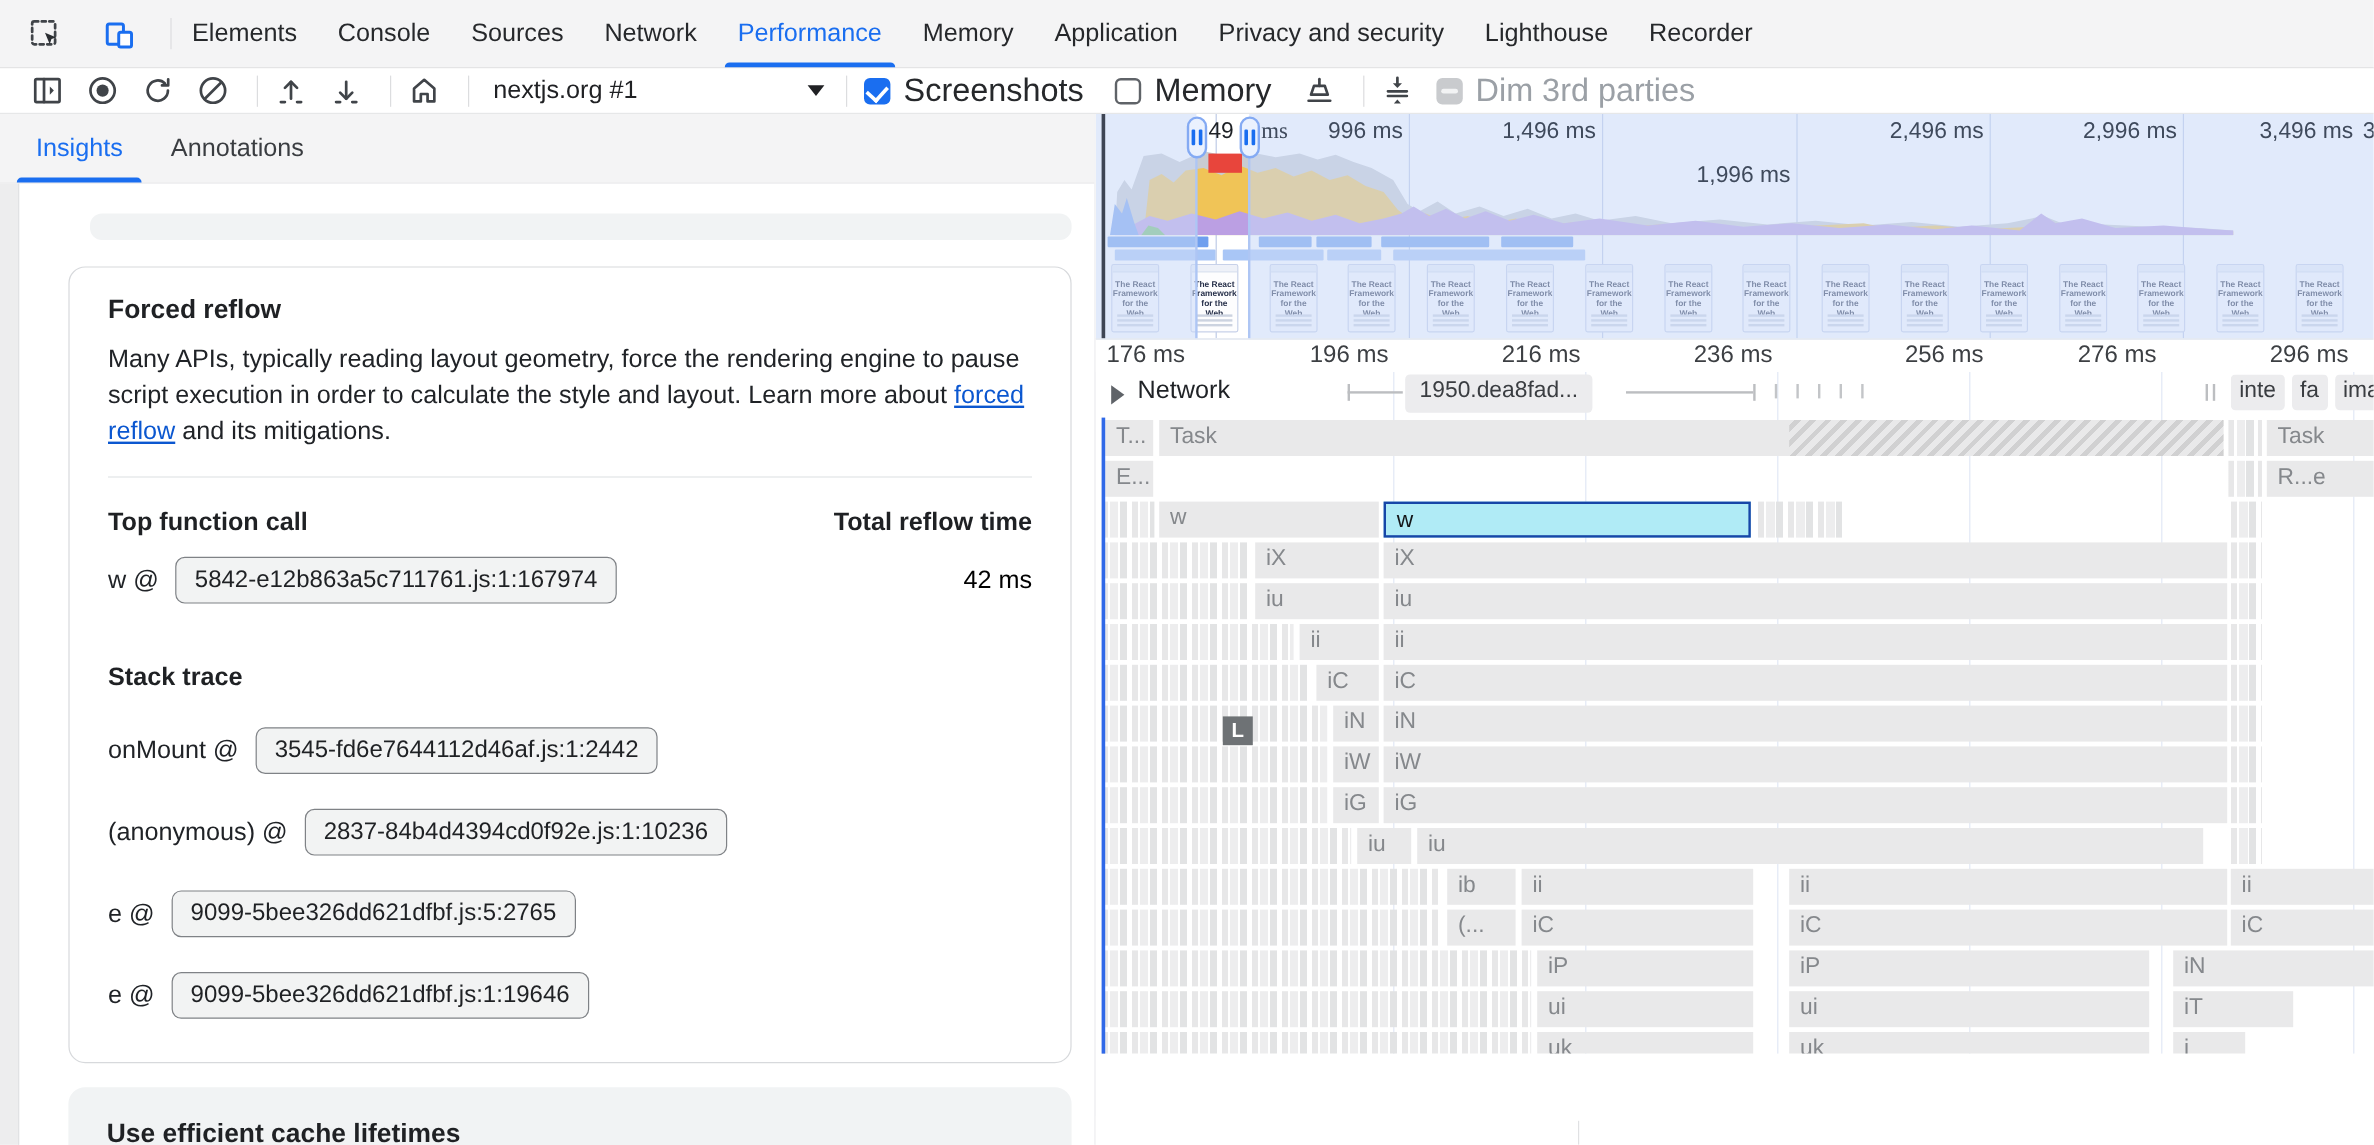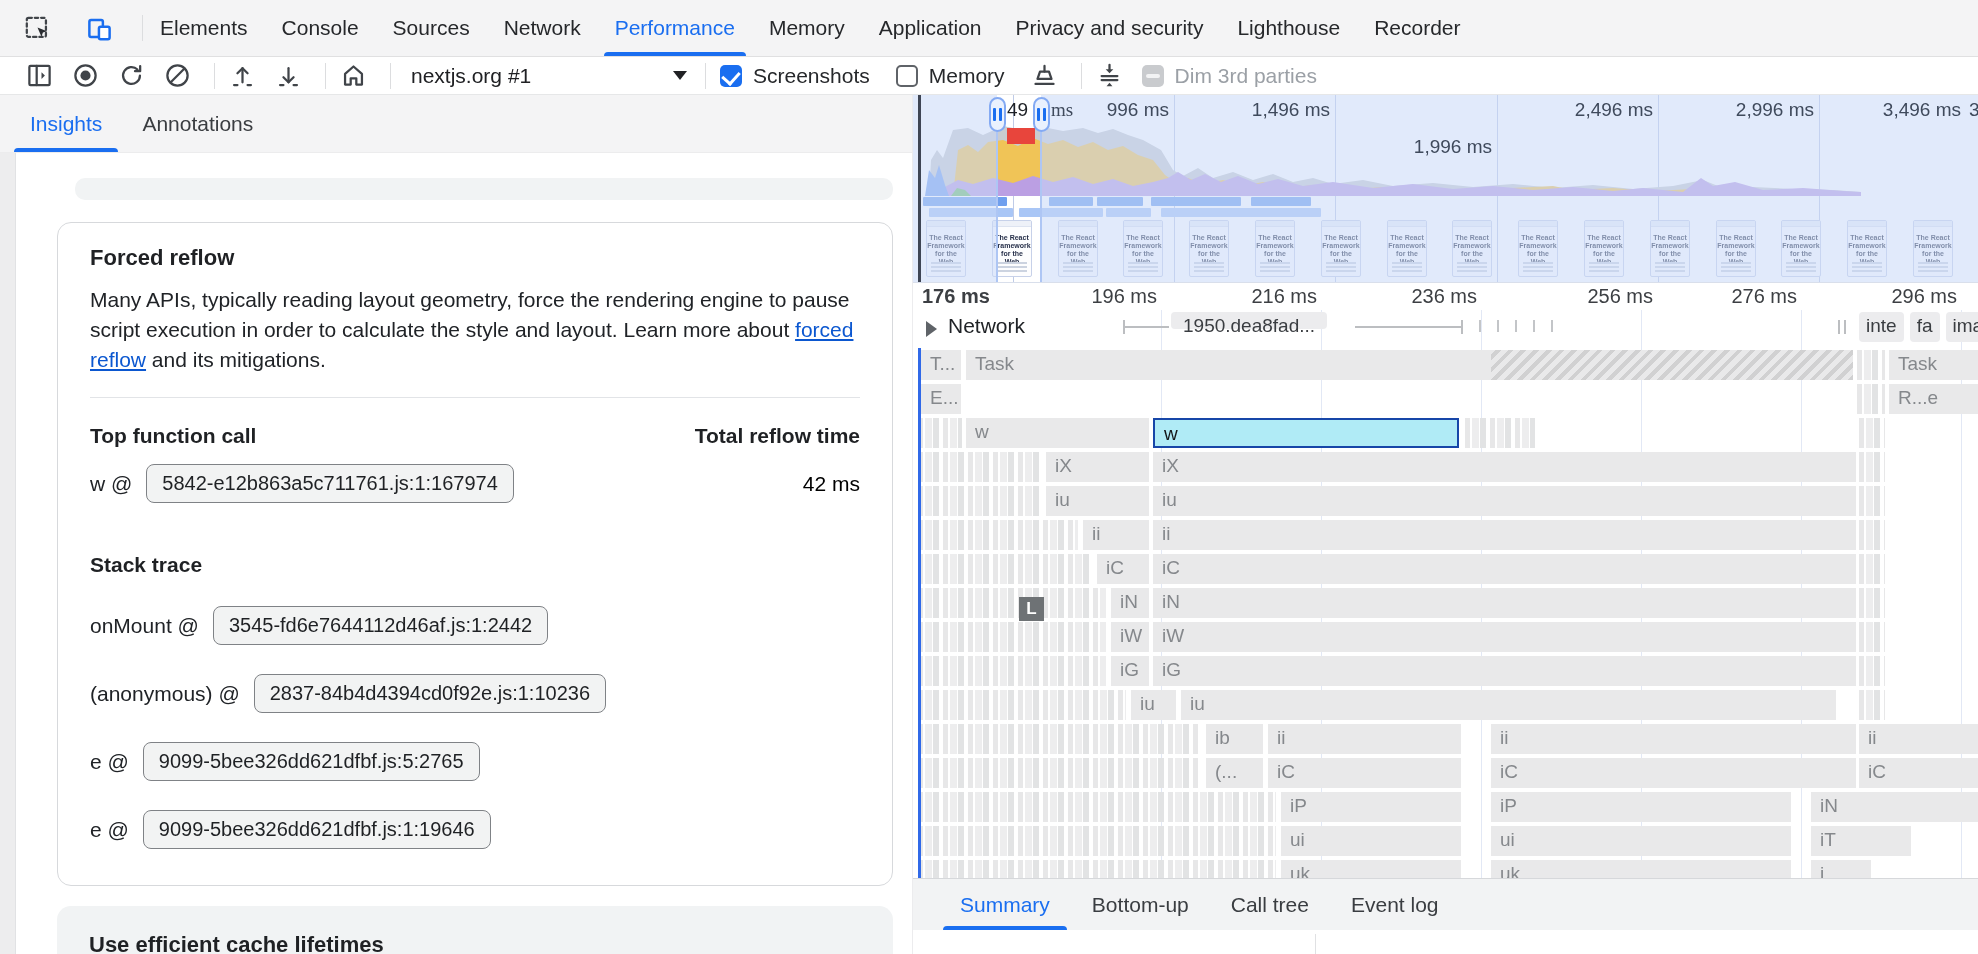--- a/index.html
+++ b/index.html
@@ -26,21 +26,21 @@
   #profile-select { width:296px; display:flex; align-items:center; justify-content:space-between;
     font-size:21px; color:#202124; padding:0 14px 0 6px; }
   .chev { width:0; height:0; border-left:7px solid transparent; border-right:7px solid transparent; border-top:9px solid #202124; }
   .cb { width:22px; height:22px; border-radius:5px; margin-right:11px; flex:none; position:relative; }
   .cb.on { background:#1a6ef0; }
   .cb.on::after { content:""; position:absolute; left:5px; top:3px; width:9px; height:13px;
     border:solid #fff; border-width:0 3px 3px 0; transform:rotate(42deg); }
   .cb.off { border:2.5px solid #5f6368; background:#fff; }
   .cb.dis { background:#c9cbce; }
   .cb.dis::after { content:""; position:absolute; left:4px; top:9px; width:14px; height:4px; background:#f2f3f4; border-radius:2px; }
-  .cb-label { font-size:21px; color:#26282b; margin-right:26px; }
+  .cb-label { font-size:27px; color:#26282b; margin-right:26px; }
   .cb-label.dim { color:#9ba0a6; }
 
   
   #left-pane { position:absolute; left:0; top:95px; width:912px; height:859px; background:#fff; }
   #side-tabs { position:absolute; left:0; top:0; width:100%; height:58px; background:#f4f4f5;
     display:flex; align-items:stretch; padding-left:10px; border-bottom:1px solid #ececed; }
   .stab { position:relative; display:flex; align-items:center; padding:0 20px; font-size:21px; color:#3a3d41; }
   .stab.active { color:#1a6ef0; }
   .stab.active::after { content:""; position:absolute; left:4px; right:4px; bottom:0; height:4px; background:#1a6ef0; border-radius:4px 4px 0 0; }
   #left-scroll { position:absolute; left:0; top:58px; bottom:0; width:16px; background:#ededee; border-right:1px solid #e1e2e4; }
@@ -90,21 +90,21 @@
   
   #d-ruler { position:absolute; left:0; top:187px; width:1066px; height:28px; background:#fff; border-top:1px solid #d9dfeb; z-index:3; }
   .rlab { position:absolute; top:2px; font-size:20px; color:#3c3f43; white-space:nowrap; }
   .fgrid { position:absolute; top:189px; height:594px; width:1px; background:#e2e8f5; z-index:0; }
 
   
   #net-row { position:absolute; left:0; top:215px; width:1066px; height:38px; z-index:2; }
   .tri { position:absolute; left:13px; top:11px; width:0; height:0; border-top:8px solid transparent; border-bottom:8px solid transparent; border-left:11px solid #5f6368; }
   #net-label { position:absolute; left:35px; top:4px; font-size:21px; color:#202327; }
   .wline { position:absolute; background:#bcbec1; }
-  #net-req { position:absolute; left:258px; top:2px; height:17px; background:#ececee; border-radius:4px;
+  #net-req { position:absolute; left:258px; top:2px; height:32px; background:#ececee; border-radius:4px;
     font-size:19px; color:#3a3d41; padding:3px 12px; white-space:nowrap; z-index:2; }
   .wtick { position:absolute; top:10px; width:2px; height:12px; background:#c3c5c8; }
   #net-right { position:absolute; left:946px; top:2px; width:120px; height:30px; display:flex; gap:6px; overflow:hidden; }
   .net-mini { flex:none; background:#ececee; border-radius:4px; font-size:19px; color:#3a3d41; padding:3px 7px; white-space:nowrap; }
 
   
   #flame { position:absolute; left:0; top:253px; width:1066px; height:530px; overflow:hidden; z-index:1; }
   .frow { position:absolute; left:0; width:1066px; height:34px; }
   .seg { position:absolute; top:2px; height:30px; }
   .seg.b { background:#e9e9ea; color:#85888c; font-size:19px; overflow:hidden; }
@@ -480,21 +480,21 @@
           <div></div>
           <div></div>
           <div></div>
         </div>
       </div>
     </div>
 
   <div id="fgrid-holder"></div>
 
   <div id="d-ruler">
-    <span class="rlab" style="left:9px;font-weight:bold;">176 ms</span>
+    <span class="rlab" style="left:9px;">176 ms</span>
   <div class="rlab" style="right: 822px;">196 ms</div>
       <div class="rlab" style="right: 662px;">216 ms</div>
       <div class="rlab" style="right: 502px;">236 ms</div>
       <div class="rlab" style="right: 326px; text-align: center;">256 ms</div>
       <div class="rlab" style="right: 182px;">276 ms</div>
       <div class="rlab" style="right: 22px; text-align: right;">296 ms</div>
     </div>
 
   <div id="net-row">
     <span class="tri"></span>
@@ -615,26 +615,20 @@
       <div class="frow" style="top: 510px;">
         <div class="seg r" style="left: 5px; width: 358px;"></div>
         <div class="seg b" style="left: 368px; width: 180px;"><span>uk</span></div>
         <div class="seg b" style="left: 578px; width: 300px;"><span>uk</span></div>
         <div class="seg b" style="left: 898px; width: 60px;"><span>i</span></div>
       </div>
     </div>
   <div class="flame-focus"></div>
   <div id="lmark">L</div>
 
-  <div id="btabs">
-      <div class="btab active">Summary</div>
-      <div class="btab">Bottom-up</div>
-      <div class="btab">Call tree</div>
-      <div class="btab">Event log</div>
-    </div>
   <div id="summary-area">
       <div id="summary-div"></div>
     </div>
 <div class="fgrid" style="left: 248px;"></div>
     <div class="fgrid" style="left: 408px;"></div>
     <div class="fgrid" style="left: 568px;"></div>
     <div class="fgrid" style="left: 728px;"></div>
     <div class="fgrid" style="left: 888px;"></div>
     <div class="fgrid" style="left: 1048px;"></div>
   </div>

